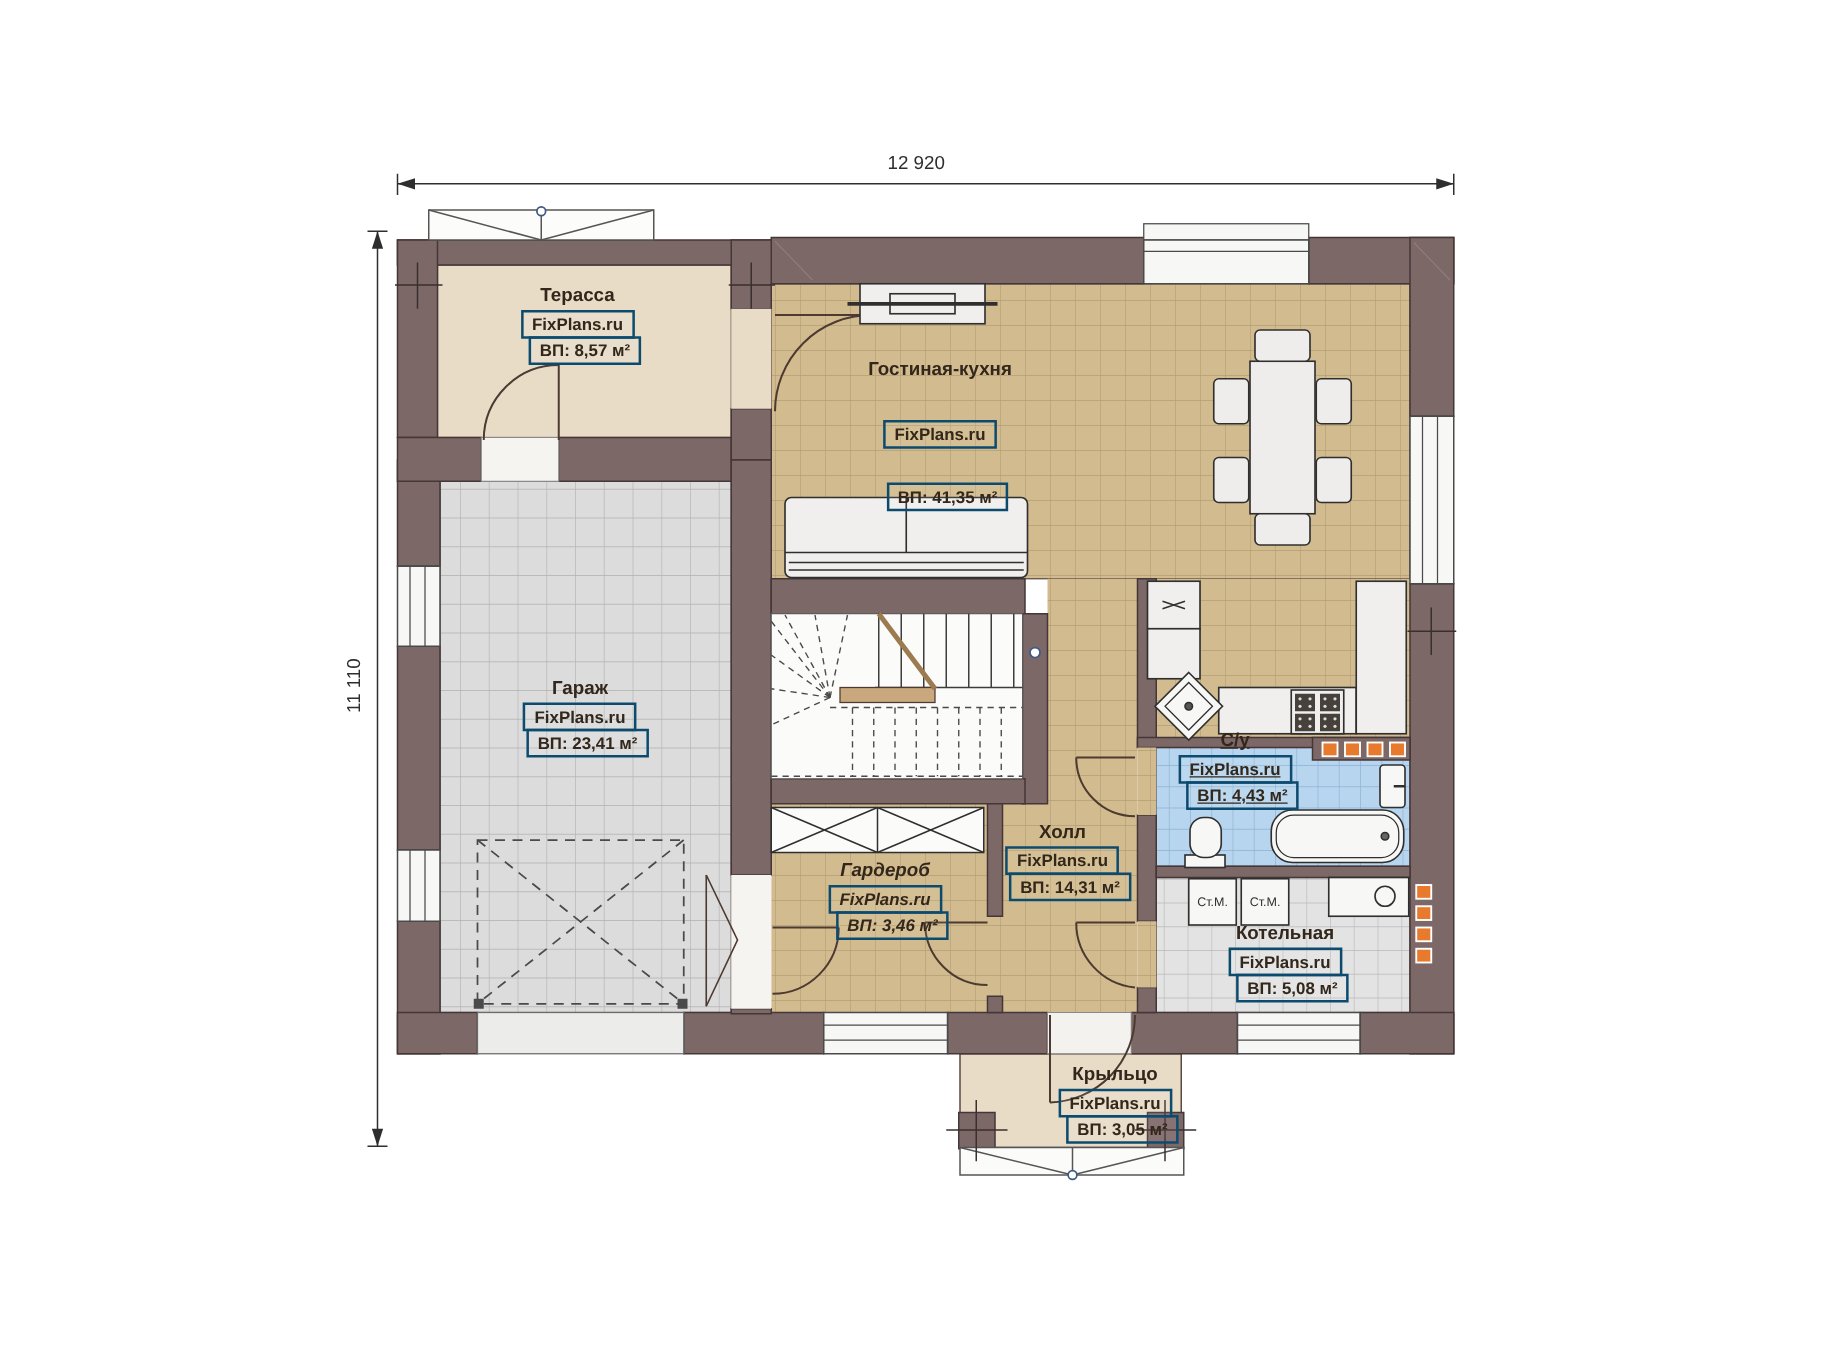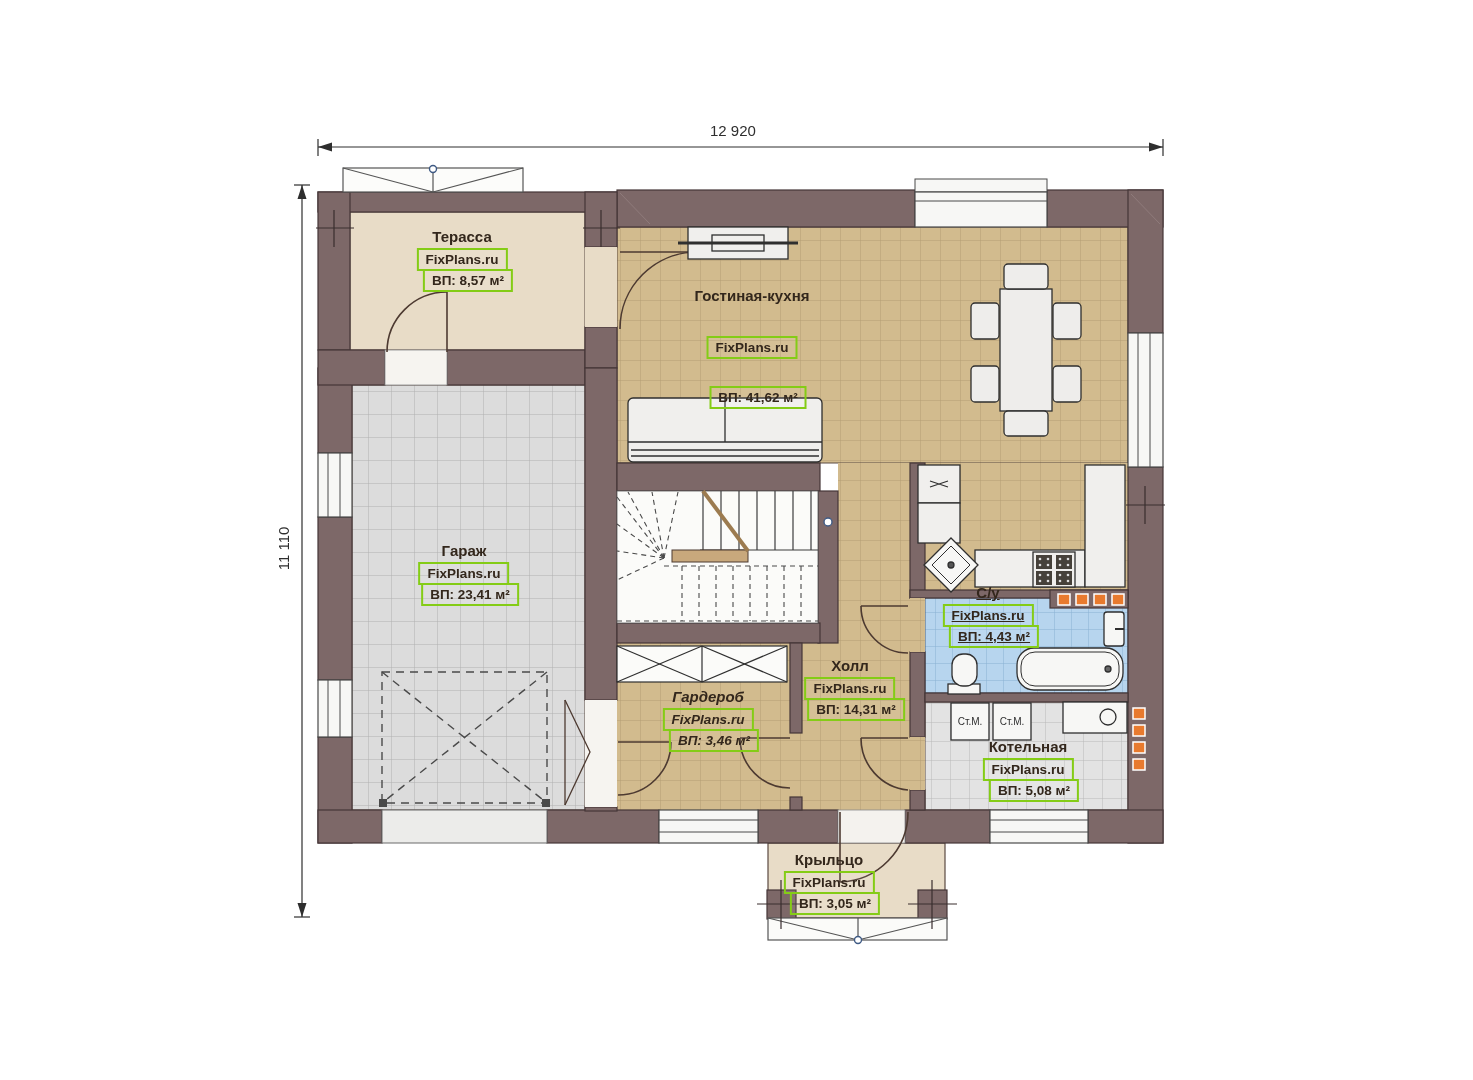--- a/index.html
+++ b/index.html
@@ -2,21 +2,21 @@
 <html><head>
 <meta charset="utf-8">
 <style>
   html,body{margin:0;padding:0;background:#ffffff;}
   .stage{position:relative;width:1473px;height:1080px;background:#ffffff;overflow:hidden;
          font-family:"Liberation Sans", sans-serif;}
   svg{position:absolute;left:0;top:0;}
   .room-label{position:absolute;transform:translateX(-50%);display:flex;flex-direction:column;
               align-items:center;color:#33271c;z-index:5;}
   .room-name{font-size:15px;font-weight:700;margin-bottom:3px;white-space:nowrap;}
-  .fp-box{display:inline-block;border:2px solid #84cc16;padding:0 7px;font-size:13.5px;
+  .fp-box{display:inline-block;border:2px solid #0c4a6e;padding:0 7px;font-size:13.5px;
           font-weight:700;white-space:nowrap;background:rgba(255,255,255,0.08);line-height:19px;}
   .fp-box + .fp-box{margin-top:-2px;margin-left:12px;}
   .dim-label{position:absolute;font-size:15px;color:#2e2e2e;z-index:5;white-space:nowrap;}
   .dim-left{transform:rotate(-90deg);transform-origin:center;}
   .wm-text{font-size:10px;font-weight:400;fill:#2f2f2f;}
 </style>
 </head>
 <body>
 
 <div class="stage">
@@ -399,21 +399,21 @@
 
 <div class="room-label" style="left:462px;top:228px;">
   <div class="room-name">Терасса</div>
   <div class="fp-box">FixPlans.ru</div>
   <div class="fp-box">ВП: 8,57 м²</div>
 </div>
 
 <div class="room-label" style="left:752px;top:287px;gap:29px;">
   <div class="room-name">Гостиная-кухня</div>
   <div class="fp-box">FixPlans.ru</div>
-  <div class="fp-box">ВП: 41,62 м²</div>
+  <div class="fp-box">ВП: 41,35 м²</div>
 </div>
 
 <div class="room-label" style="left:464px;top:542px;">
   <div class="room-name">Гараж</div>
   <div class="fp-box">FixPlans.ru</div>
   <div class="fp-box">ВП: 23,41 м²</div>
 </div>
 
 <div class="room-label" style="left:850px;top:657px;">
   <div class="room-name">Холл</div>
@@ -432,19 +432,19 @@
   <div class="fp-box">FixPlans.ru</div>
   <div class="fp-box">ВП: 4,43 м²</div>
 </div>
 
 <div class="room-label" style="left:1028px;top:738px;">
   <div class="room-name">Котельная</div>
   <div class="fp-box">FixPlans.ru</div>
   <div class="fp-box">ВП: 5,08 м²</div>
 </div>
 
-<div class="room-label" style="left:829px;top:851px;">
+<div class="room-label" style="left:892px;top:851px;">
   <div class="room-name">Крыльцо</div>
   <div class="fp-box">FixPlans.ru</div>
   <div class="fp-box">ВП: 3,05 м²</div>
 </div>
 
 </div>
 
 </body></html>

